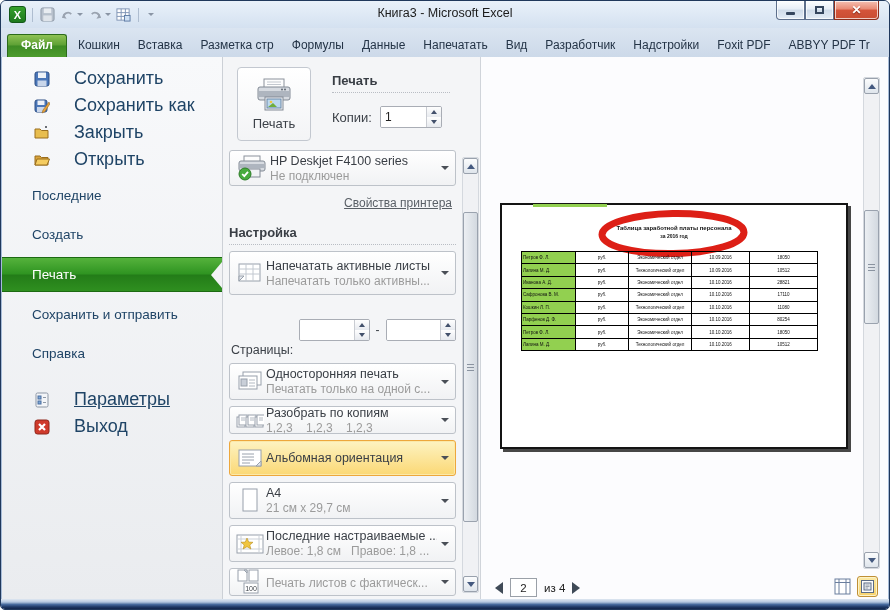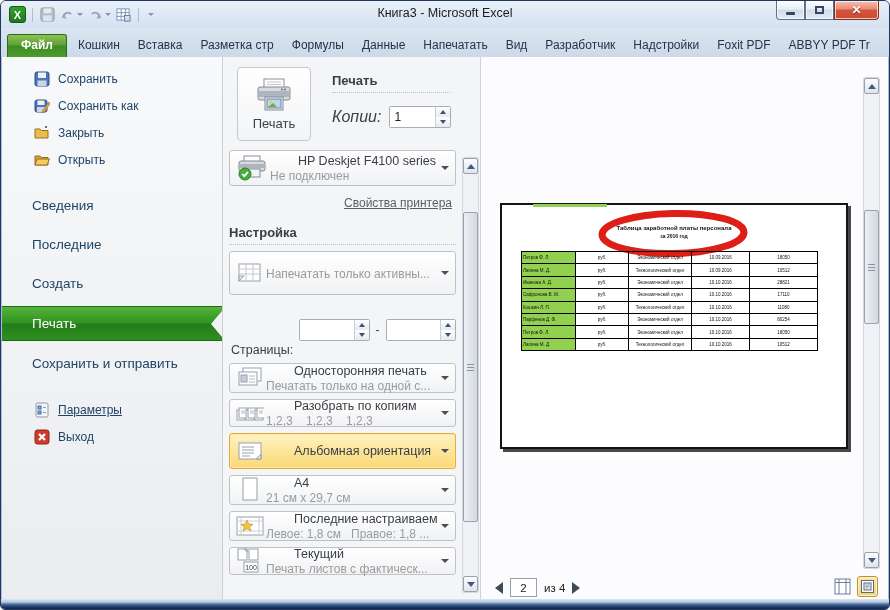--- a/index.html
+++ b/index.html
@@ -26,51 +26,51 @@
   .glyph-close{color:#fff;font-weight:bold;font-size:12px;text-shadow:0 1px 1px #7e2012;}
   
   .tabrow{position:relative;height:29px;background:linear-gradient(#dbe5f1,#ccd9e9);display:flex;align-items:flex-end;padding:0 0 0 6px;}
   .filetab{height:23px;padding:3px 13px 1px;margin-right:2px;border-radius:3px 3px 0 0;color:#fff;font-weight:bold;font-size:12px;
     background:linear-gradient(#8fc254,#5ea135 45%,#3e8c24 50%,#4d9c2e);border:1px solid #2c6b1a;border-bottom:none;cursor:pointer;}
   .tab{height:23px;padding:4px 9px 0;font-size:12px;color:#243447;cursor:pointer;white-space:nowrap;}
   
   .backstage{position:absolute;top:56px;left:1px;right:1px;bottom:10px;display:flex;overflow:hidden;background:#f4f5f7;}
   
   .sidebar{width:221px;flex:none;background:linear-gradient(#f8f9fb,#eaecef);border-right:1px solid #ccd0d6;padding-top:8px;position:relative;}
-  .cmditem{display:flex;align-items:center;gap:8px;padding:5px 0 5px 32px;font-size:12px;color:#1f4466;cursor:pointer;height:27px;}
+  .cmditem{display:flex;align-items:center;gap:24px;padding:5px 0 5px 32px;font-size:18px;color:#1f4466;cursor:pointer;height:27px;}
   .navitem{padding:9px 0 9px 30px;font-size:13.5px;color:#1f4466;cursor:pointer;margin-top:6px;}
   .navitem.sel{position:relative;margin-top:6px;color:#fff;background:linear-gradient(#55b23c,#2f9421 48%,#237c18 52%,#2f8f20);
     border-top:1px solid #1c6a12;border-bottom:1px solid #1c6a12;}
   .navitem.sel:after{content:"";position:absolute;right:0;top:50%;transform:translateY(-50%);
     border-right:11px solid #f2f3f5;border-top:13px solid transparent;border-bottom:13px solid transparent;}
   .sideicon{width:16px;height:16px;flex:none;}
   
   .panel{width:239px;flex:none;background:#f4f5f7;position:relative;overflow:hidden;}
   .row1{display:flex;margin:10px 6px 0 14px;}
   .bigprint{width:74px;height:74px;border:1px solid #c3c8d0;border-radius:4px;background:linear-gradient(#ffffff,#f3f4f6);
     display:flex;flex-direction:column;align-items:center;justify-content:center;gap:4px;cursor:pointer;}
   .bigprint span{font-size:13px;color:#3c4148;}
   .r1right{flex:1;margin-left:21px;padding-top:6px;}
   .sechdr{font-size:13px;font-weight:bold;color:#393e45;padding-bottom:4px;border-bottom:1px dotted #b9bdc4;margin-right:6px;}
   .copiesrow{display:flex;align-items:center;margin-top:13px;gap:8px;}
-  .copieslbl{font-size:16px;color:#3c4148;font-style:italic;}
+  .copieslbl{font-size:13px;color:#3c4148;}
   .spin{display:flex;width:62px;height:22px;border:1px solid #a9adb5;border-radius:2px;background:#fff;overflow:hidden;}
   .spin input{flex:1;min-width:0;border:none;outline:none;font-size:12px;padding:0 4px;font-family:"Liberation Sans",sans-serif;color:#222;}
   .spincol{width:15px;display:flex;flex-direction:column;border-left:1px solid #c9ccd2;}
   .spincol div{flex:1;display:flex;align-items:center;justify-content:center;background:linear-gradient(#fefefe,#e7eaef);cursor:pointer;}
   .tri-u{width:0;height:0;border-left:3.5px solid transparent;border-right:3.5px solid transparent;border-bottom:4px solid #42506b;}
   .tri-d{width:0;height:0;border-left:3.5px solid transparent;border-right:3.5px solid transparent;border-top:4px solid #42506b;}
   .ddarrow{width:0;height:0;border-left:4px solid transparent;border-right:4px solid transparent;border-top:4.5px solid #4a4f57;margin:0 2px 0 4px;flex:none;}
   .dd{display:flex;align-items:center;background:linear-gradient(#ffffff,#f1f2f4);border:1px solid #bdc2c9;border-radius:3px;
     margin:6px 6px 0 6px;padding:2px 4px;cursor:pointer;}
   .dd .ic{width:32px;flex:none;display:flex;justify-content:center;align-items:center;}
   .dd .txt{flex:1;min-width:0;overflow:hidden;}
-  .dd .t{font-size:12.5px;color:#393e45;white-space:nowrap;overflow:hidden;margin-left:28px;}
+  .dd .t{font-size:12.5px;color:#393e45;white-space:nowrap;overflow:hidden;}
   .dd .s{font-size:12px;color:#9b9b9b;white-space:nowrap;overflow:hidden;margin-top:1px;}
-  .dd.h44{height:44px;} .dd.h42{height:30px;} .dd.h38{height:28px;}
+  .dd.h44{height:44px;} .dd.h42{height:37px;} .dd.h38{height:28px;}
   .dd.hl{height:36px;background:linear-gradient(#fdf3c2,#fbd875);border:1px solid #eda73c;box-shadow:inset 0 0 0 1px #fbe9a8;}
   .pagesrow{display:flex;align-items:center;margin:7px 6px 0 8px;gap:6px;}
   .pageslbl{font-size:12.5px;color:#3c4148;flex:none;margin-top:41px;}
   .pagesdash{font-size:12px;color:#3c4148;}
   .printerbtn{height:36px;margin:9px 6px 0 6px;}
   .proplink{text-align:right;margin:7px 10px 0 0;}
   .proplink span{font-size:12px;color:#595f66;text-decoration:underline;cursor:pointer;}
   .nsechdr{margin:14px 6px 0 6px;}
   
   .midscrollcol{width:18px;flex:none;position:relative;background:#f4f5f7;}
@@ -213,25 +213,25 @@
         </svg>
         <span>Закрыть</span>
       </div>
       <div class="cmditem">
         <svg class="sideicon" viewBox="0 0 16 16">
           <path d="M1 4 L6 4 L7.5 5.5 L14 5.5 L14 13 L1 13 Z" fill="#d9a33c" stroke="#9a6e1e"></path>
           <path d="M3 7 L15.5 7 L13 13 L1 13 Z" fill="#f5cc60" stroke="#9a6e1e"></path>
         </svg>
         <span>Открыть</span>
       </div>
-      <div class="navitem" style="margin-top:16px;">Сведения</div>
       <div class="navitem">Последние</div>
       <div class="navitem">Создать</div>
       <div class="navitem sel">Печать</div>
       <div class="navitem">Сохранить и отправить</div>
+      <div class="navitem">Справка</div>
       <div class="cmditem" style="margin-top:16px;text-decoration:underline;">
         <svg class="sideicon" viewBox="0 0 16 16">
           <rect x="2" y="1" width="12" height="14" rx="1.5" fill="#f3f5f8" stroke="#8d97a5"></rect>
           <rect x="4" y="4" width="3" height="3" fill="#7fa8d9" stroke="#4a6e9e"></rect>
           <rect x="4" y="9" width="3" height="3" fill="#7fa8d9" stroke="#4a6e9e"></rect>
           <path d="M9 5.5 H12 M9 10.5 H12" stroke="#8d97a5"></path>
         </svg>
         <span>Параметры</span>
       </div>
       <div class="cmditem">
@@ -303,20 +303,21 @@
 
       <div class="dd h44">
         <div class="ic">
           <svg width="26" height="24" viewBox="0 0 26 24">
             <rect x="2" y="3" width="21" height="17" fill="#fff" stroke="#98a0ab"></rect>
             <path d="M2 8 H23 M2 13 H23 M9 3 V20 M16 3 V20" stroke="#c2c8d0"></path>
             <path d="M2 20 L7 15 L2 15 Z" fill="#e4e8ee" stroke="#98a0ab"></path>
           </svg>
         </div>
         <div class="txt">
+          <div class="t">Напечатать активные листы</div>
           <div class="s">Напечатать только активны...</div>
         </div>
         <span class="ddarrow"></span>
       </div>
 
       <div class="pagesrow">
         <span class="pageslbl">Страницы:</span>
         <div class="spin" style="flex:1;">
           <input value="" style="">
           <div class="spincol">
@@ -425,21 +426,20 @@
         <div class="ic">
           <svg width="26" height="26" viewBox="0 0 26 26">
             <rect x="1" y="1" width="9" height="11" fill="#fff" stroke="#98a0ab"></rect>
             <path d="M10 1 L10 4 L7 1 Z" fill="#e4e8ee" stroke="#98a0ab"></path>
             <rect x="12" y="1" width="9" height="11" fill="#fff" stroke="#98a0ab"></rect>
             <rect x="7" y="14" width="14" height="10" fill="#fff" stroke="#98a0ab"></rect>
             <text x="14" y="22" text-anchor="middle" font-size="7" fill="#3c4148" font-family="Liberation Sans, sans-serif">100</text>
           </svg>
         </div>
         <div class="txt">
-          <div class="t">Текущий</div>
           <div class="s">Печать листов с фактическ...</div>
         </div>
         <span class="ddarrow"></span>
       </div>
 
     </div>
 
     <div class="midscrollcol">
       <div class="vscroll" style="top:100px;bottom:6px;left:0;">
         <div class="sbtn" style="top:0;">

